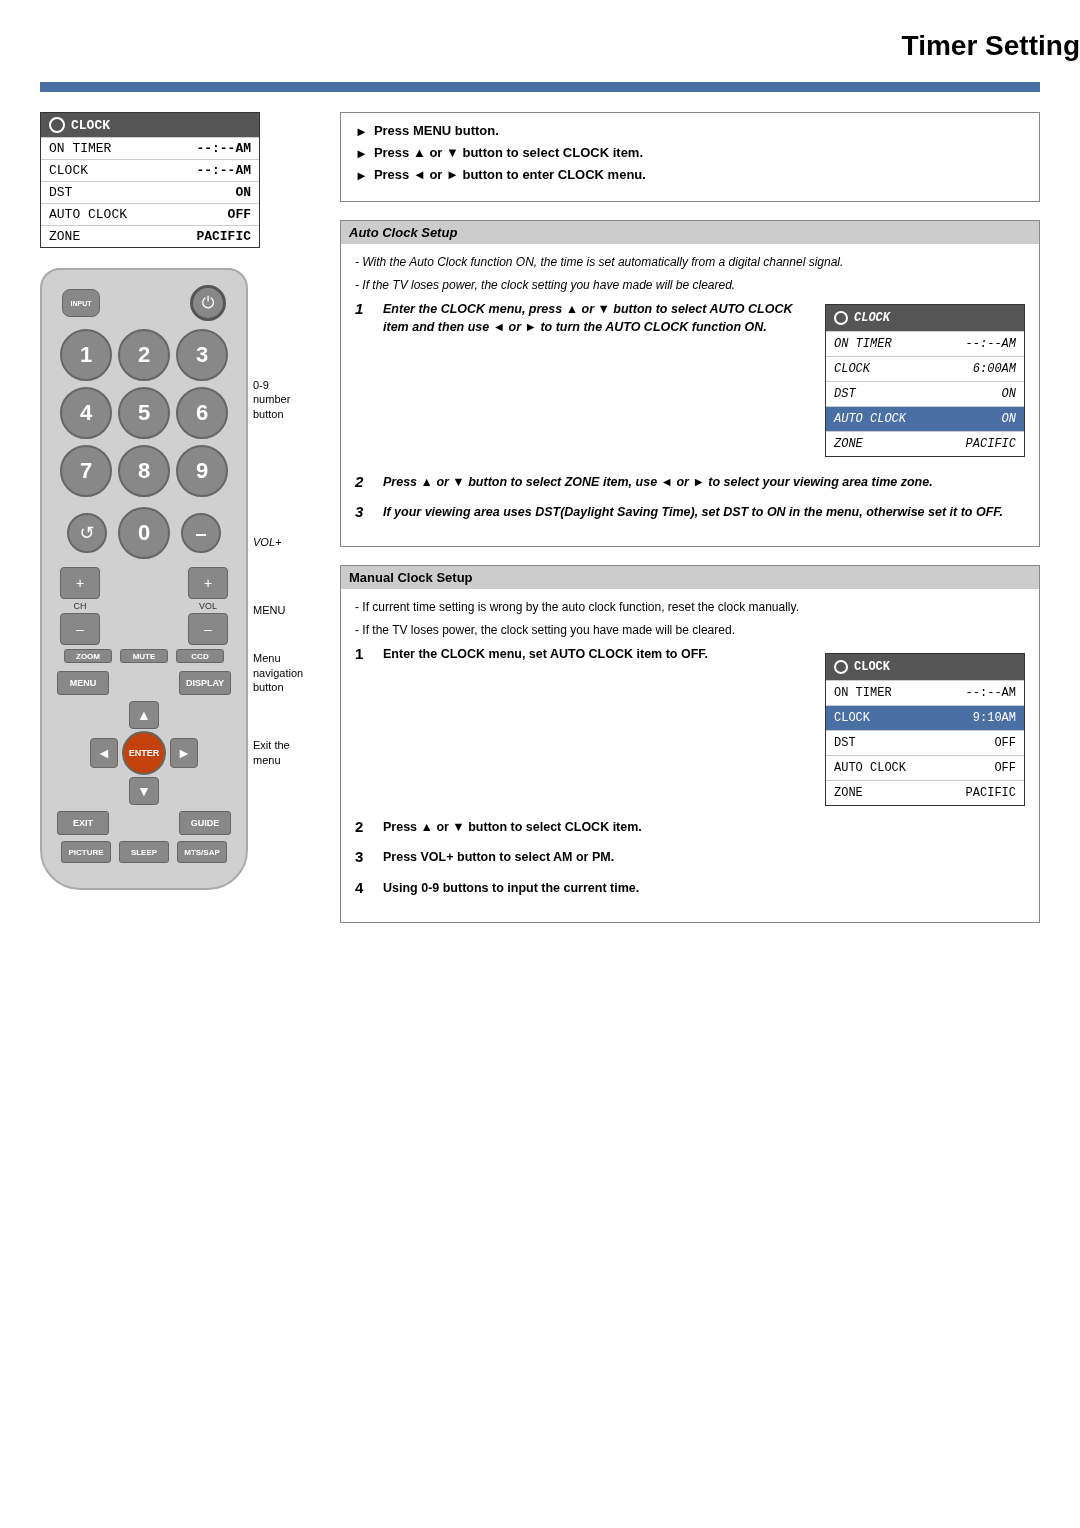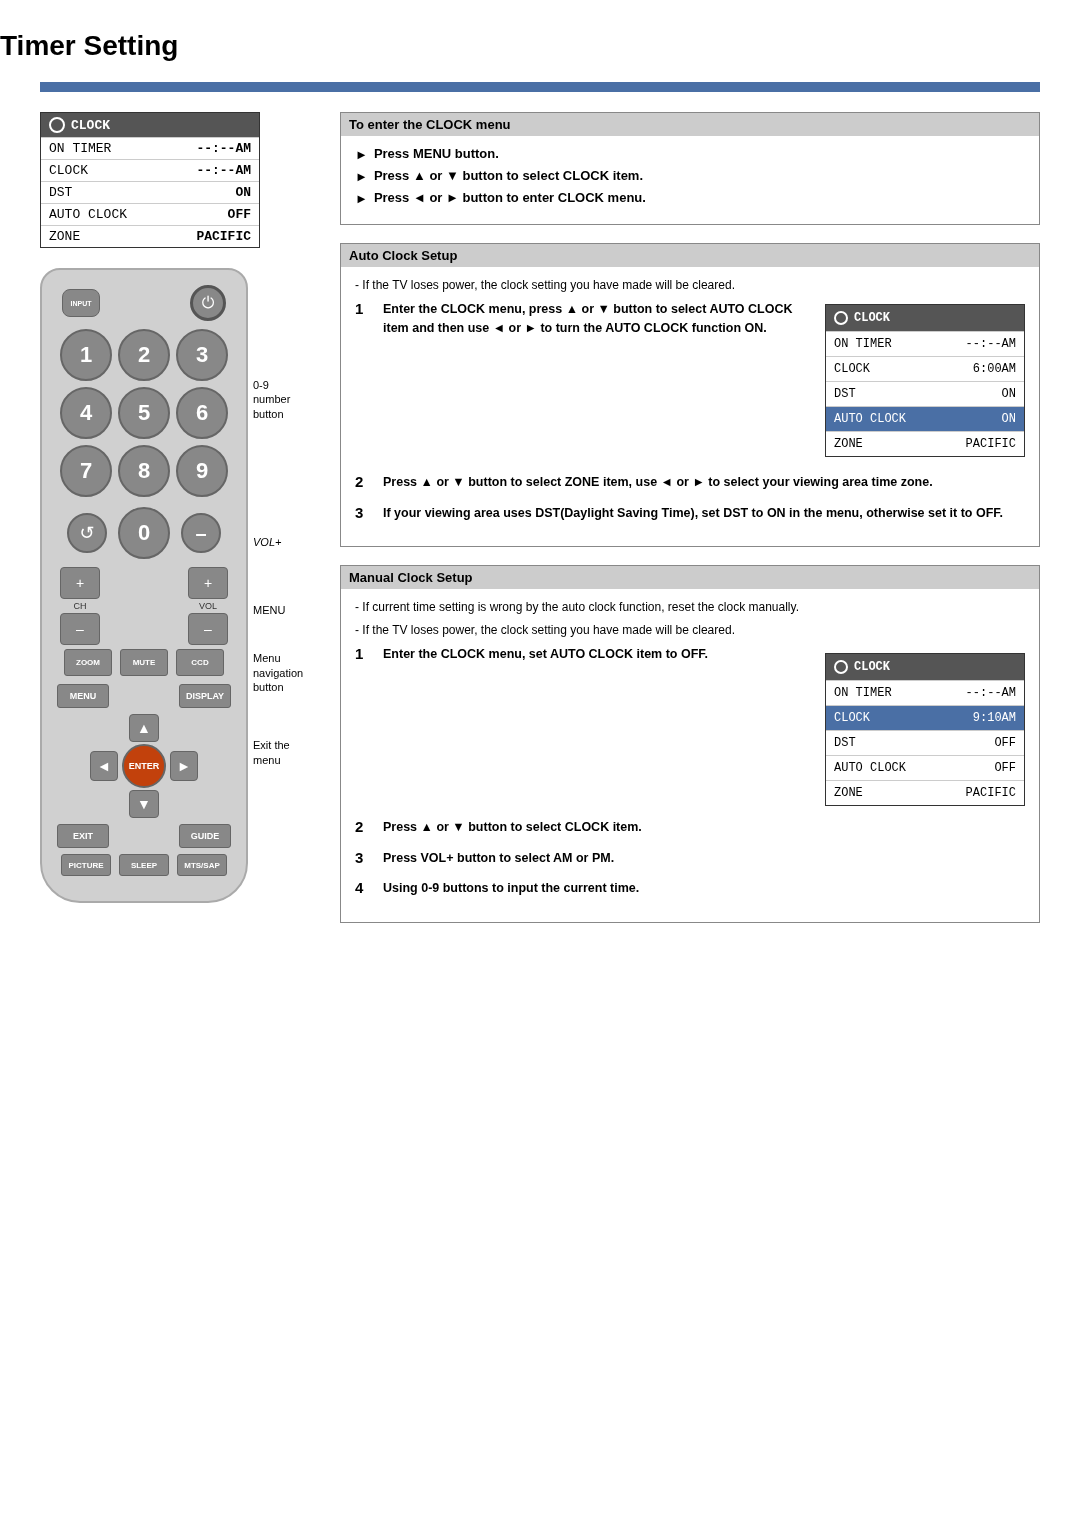--- a/index.html
+++ b/index.html
@@ -6,21 +6,21 @@
     body {
       width: 1080px;
       min-height: 1528px;
       background: #fff;
       font-family: Arial, Helvetica, sans-serif;
       font-size: 14px;
       color: #000;
     }
 
     .page-title {
-      text-align: left;
+      text-align: right;
       font-size: 28px;
       font-weight: bold;
       padding: 30px 0 20px 0;
     }
 
     .blue-bar {
       height: 10px;
       background: #4a6fa5;
       margin: 0 40px 20px 40px;
     }
@@ -218,21 +218,21 @@
     .zoom-mute-ccd {
       display: flex;
       justify-content: space-around;
       padding: 0 8px;
       margin-bottom: 8px;
     }
 
     .small-rect-btn {
       background: #888;
       width: 48px;
-      height: 27px;
+      height: 14px;
       display: flex;
       align-items: center;
       justify-content: center;
       font-size: 8px;
       color: #fff;
       border: 1px solid #666;
       border-radius: 3px;
       font-weight: bold;
     }
 
@@ -415,20 +415,21 @@
       font-size: 13px;
       margin-top: 1px;
       flex-shrink: 0;
     }
 
     
     .auto-clock-section {
       border: 1.5px solid #888;
       padding: 10px 14px 12px 14px;
       margin-bottom: 18px;
+      font-style: italic;
     }
 
     .auto-clock-title {
       font-weight: bold;
       font-size: 13px;
       background: #ccc;
       padding: 4px 8px;
       margin: -10px -14px 10px -14px;
     }
 
@@ -708,39 +709,39 @@
           <div class="remote-label-item" style="margin-top:30px;">
             <span>Exit the menu</span>
           </div>
         </div>
       </div>
     </div>
 
     <div class="right-col">
 
       <div class="section-box">
-        <div class="section-title">To enter the CLOCK menu</div>
         <ul class="instruction-list">
           <li>
             <span class="arrow-right">►</span>
             <span><b>Press MENU button.</b></span>
           </li>
           <li>
             <span class="arrow-right">►</span>
             <span><b>Press ▲ or ▼ button to select CLOCK item.</b></span>
           </li>
           <li>
             <span class="arrow-right">►</span>
             <span><b>Press ◄ or ► button to enter CLOCK menu.</b></span>
           </li>
         </ul>
       </div>
 
       <div class="auto-clock-section">
         <div class="auto-clock-title">Auto Clock Setup</div>
+        <p class="note-text">- With the Auto Clock function ON, the time is set automatically from a digital channel signal.</p>
         <p class="note-text">- If the TV loses power, the clock setting you have made will be cleared.</p>
 
         <div class="step-row">
           <div class="step-num">1</div>
           <div class="step-content">
             <div style="float:right; margin-left:12px; margin-bottom:4px;">
               <div class="clock-menu-table-right">
                 <div class="header-row">
                   <span style="display:inline-block;width:14px;height:14px;border:2px solid #fff;border-radius:50%;"></span>
                   <span>CLOCK</span>

